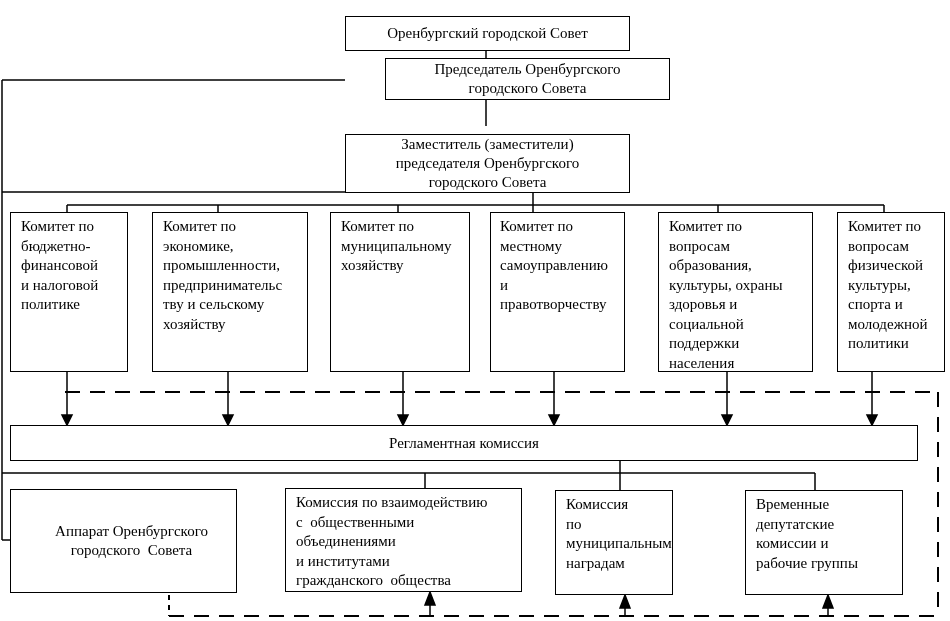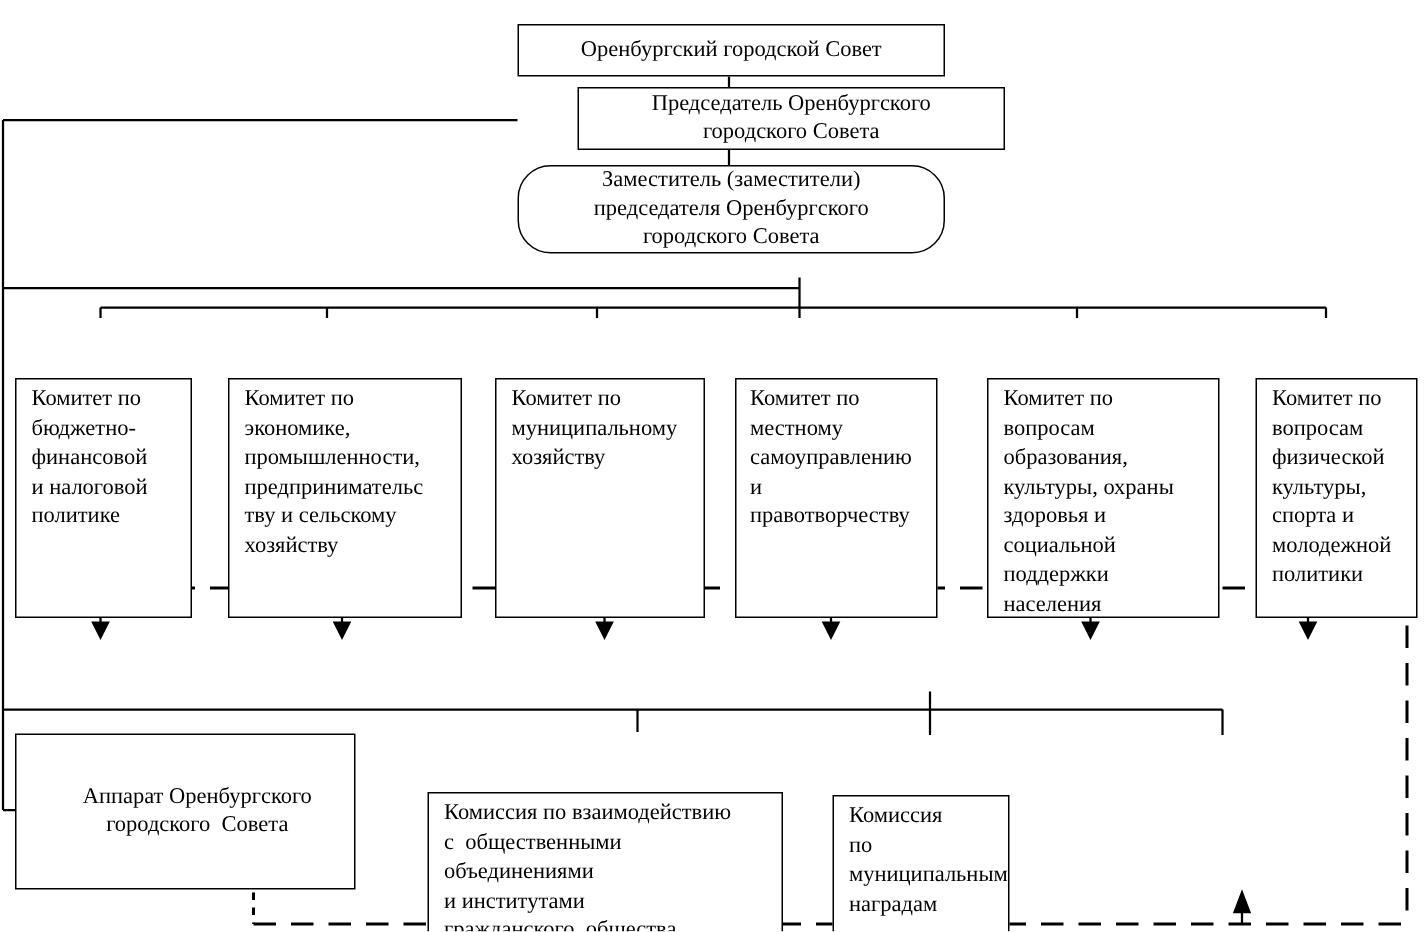--- a/index.html
+++ b/index.html
@@ -23,26 +23,25 @@
     overflow:hidden;
   }
   .center{
     display:flex;align-items:center;justify-content:center;
     text-align:center;
     line-height:19px;
   }
   .lefttext{
     text-align:left;
     padding:4px 4px 0 10px;
-    margin-top:40px;
   }
   
   #b-title    {left:345px;top:16px;  width:285px;height:35px;}
   #b-chair    {left:345px;top:58px; width:285px;height:42px;margin-left:40px;}
-  #b-deputy   {left:345px;top:110px;width:285px;height:59px;border-radius:22px;}
+  #b-deputy   {left:345px;top:134px;width:285px;height:59px;}
   .committee  {top:212px;height:160px;}
   #c0{left:10px; width:118px;}
   #c1{left:152px;width:156px;}
   #c2{left:330px;width:140px;}
   #c3{left:490px;width:135px;padding-left:9px;}
   #c4{left:658px;width:155px;}
   #c5{left:837px;width:108px;}
   #b-reglament{left:10px;top:425px;width:908px;height:36px;}
   #d0{left:10px; top:489px;width:227px;height:104px;padding-left:16px;}
   #d1{left:285px;top:488px;width:237px;height:104px;font-family:Liberation Serif, serif;}
@@ -145,25 +144,30 @@
 поддержки
 населения</div>
   <div class="box lefttext committee" id="c5">Комитет по
 вопросам
 физической
 культуры,
 спорта и
 молодежной
 политики</div>
 
+  <div class="box center" id="b-reglament">Регламентная комиссия</div>
 
   <div class="box center" id="d0">Аппарат Оренбургского
 городского  Совета</div>
   <div class="box lefttext" id="d1">Комиссия по взаимодействию
 с  общественными
 объединениями
 и институтами
 гражданского  общества</div>
   <div class="box lefttext" id="d2">Комиссия            по
 муниципальным
 наградам</div>
+  <div class="box lefttext" id="d3">Временные
+депутатские
+комиссии и
+рабочие группы</div>
 
 </div>
 
 </body></html>

